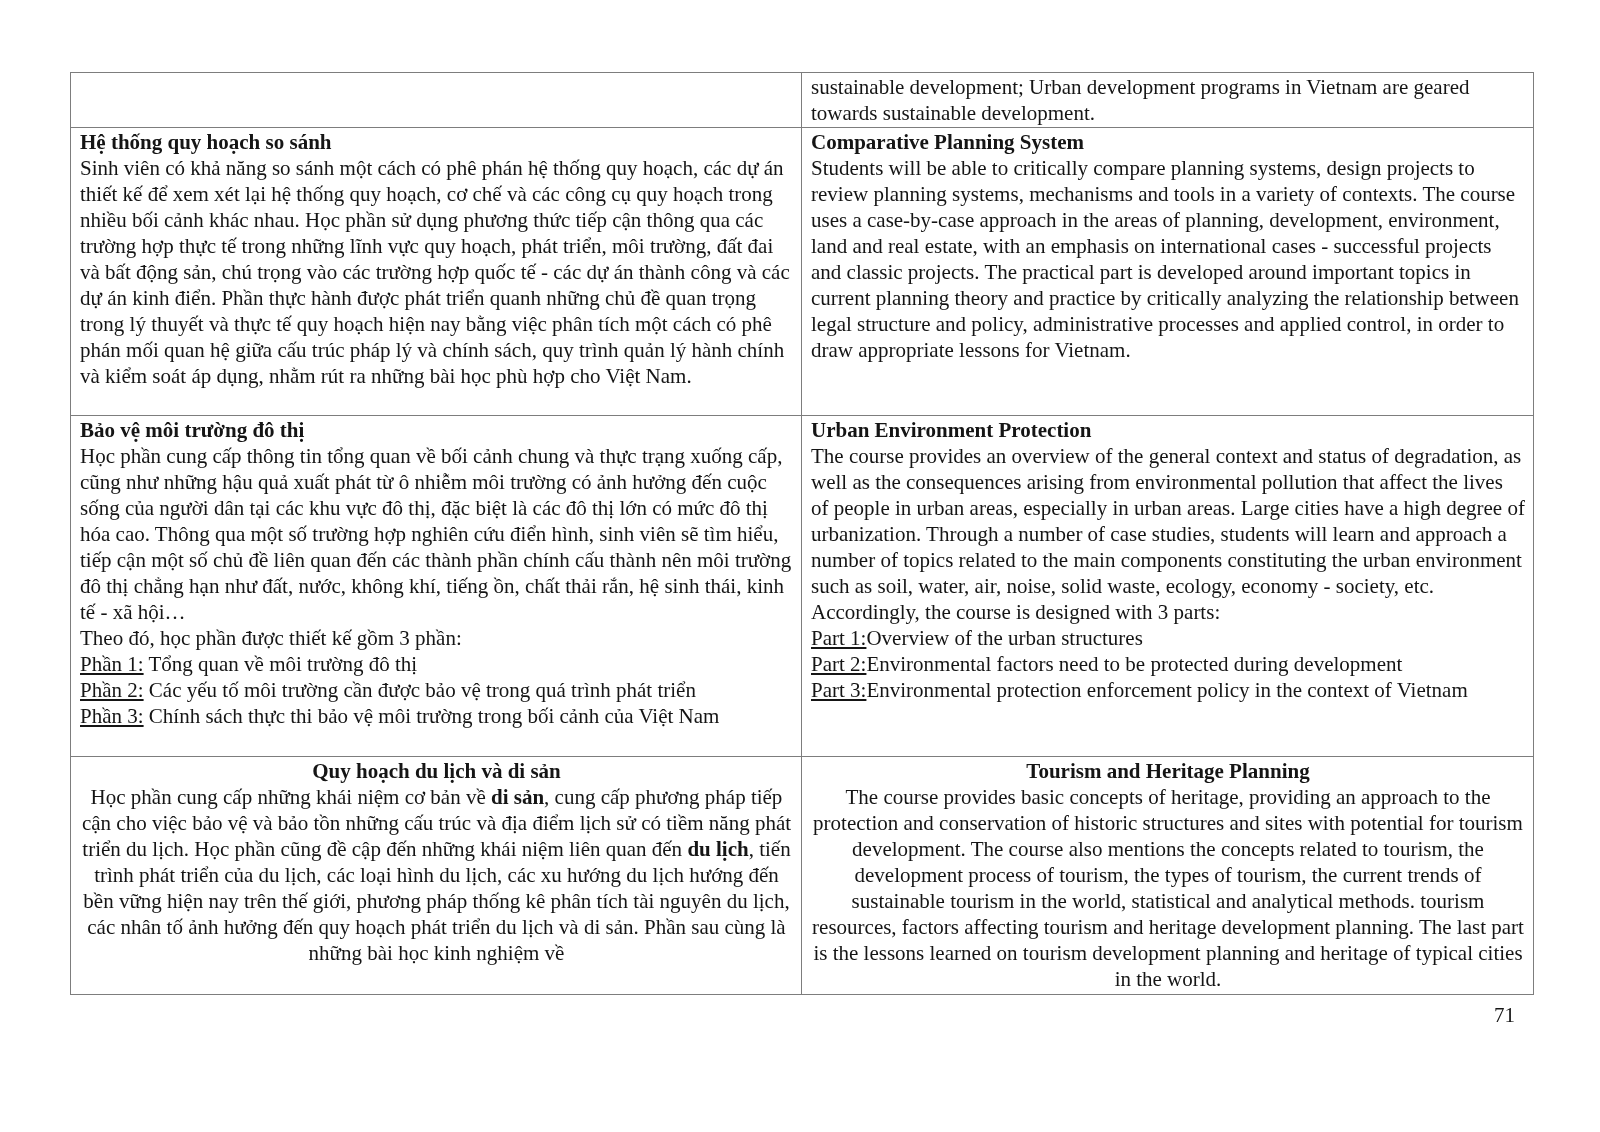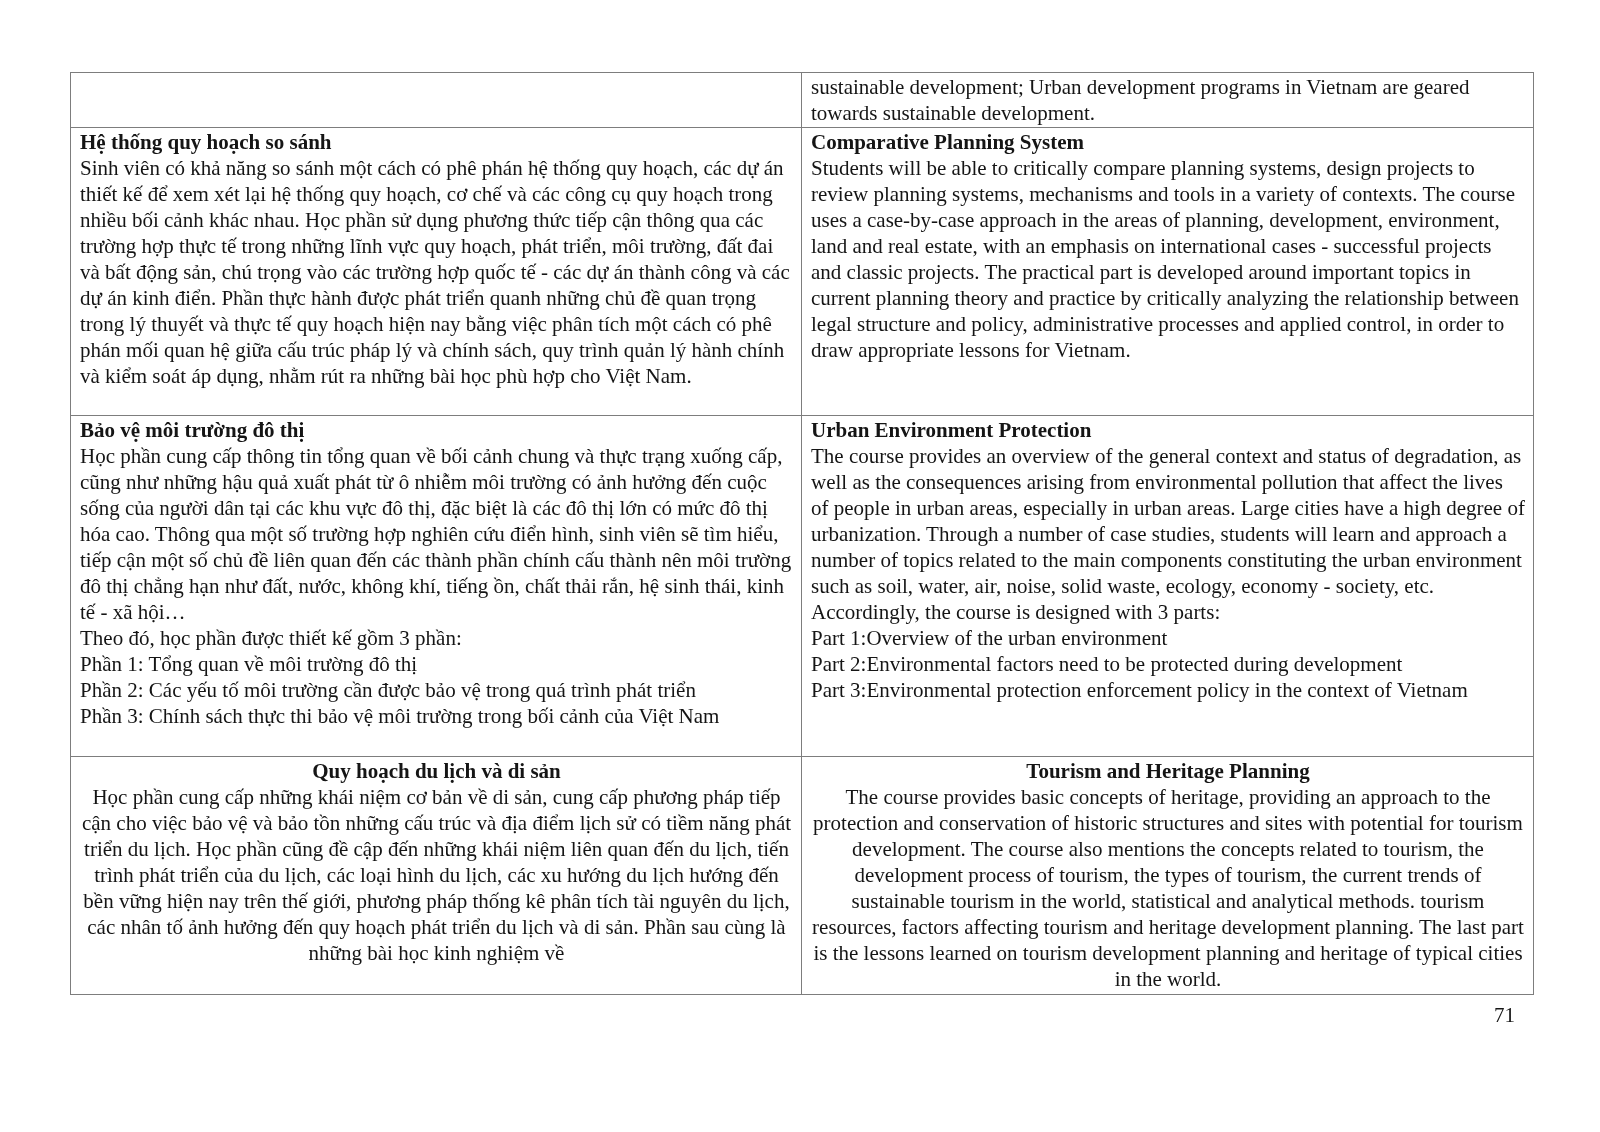--- a/index.html
+++ b/index.html
@@ -30,22 +30,22 @@
     font-size: 21px;
     line-height: 26px;
     overflow: hidden;
   }
   tr.row-cont td.cell  { height: 49px; }
   tr.row-comp td.cell  { height: 288px; margin-left: 20px; }
   tr.row-env td.cell   { height: 341px; margin-top: 25px; }
   tr.row-tour td.cell  { height: 238px; text-align: center; }
   p { margin: 0; }
   .title { font-weight: bold; }
-  .u { }
-  .b { font-weight: normal; }
+  .u { text-decoration: underline; }
+  .b { font-weight: bold; }
   .page-number {
     position: absolute;
     left: 1494px; top: 1002px;
     font-size: 21px;
     line-height: 26px;
     text-align: right;
   }
 </style>
 </head>
 <body>
@@ -83,21 +83,21 @@
         <p>Học phần cung cấp thông tin tổng quan về bối cảnh chung và thực trạng xuống cấp, cũng như những hậu quả xuất phát từ ô nhiễm môi trường có ảnh hưởng đến cuộc sống của người dân tại các khu vực đô thị, đặc biệt là các đô thị lớn có mức đô thị hóa cao. Thông qua một số trường hợp nghiên cứu điển hình, sinh viên sẽ tìm hiểu, tiếp cận một số chủ đề liên quan đến các thành phần chính cấu thành nên môi trường đô thị chẳng hạn như đất, nước, không khí, tiếng ồn, chất thải rắn, hệ sinh thái, kinh tế - xã hội…</p>
         <p>Theo đó, học phần được thiết kế gồm 3 phần:</p>
         <p><span class="u">Phần 1:</span><span> Tổng quan về môi trường đô thị</span></p>
         <p><span class="u">Phần 2:</span><span> Các yếu tố môi trường cần được bảo vệ trong quá trình phát triển</span></p>
         <p><span class="u">Phần 3:</span><span> Chính sách thực thi bảo vệ môi trường trong bối cảnh của Việt Nam</span></p>
       </td>
       <td class="cell">
         <p class="title">Urban Environment Protection</p>
         <p>The course provides an overview of the general context and status of degradation, as well as the consequences arising from environmental pollution that affect the lives of people in urban areas, especially in urban areas. Large cities have a high degree of urbanization. Through a number of case studies, students will learn and approach a number of topics related to the main components constituting the urban environment such as soil, water, air, noise, solid waste, ecology, economy - society, etc.</p>
         <p>Accordingly, the course is designed with 3 parts:</p>
-        <p><span class="u">Part 1:</span><span>Overview of the urban environment</span></p>
+        <p><span class="u">Part 1:</span><span>Overview of the urban structures</span></p>
         <p><span class="u">Part 2:</span><span>Environmental factors need to be protected during development</span></p>
         <p><span class="u">Part 3:</span><span>Environmental protection enforcement policy in the context of Vietnam</span></p>
       </td>
     </tr>
 
     <tr class="row-tour">
       <td class="cell">
         <p class="title">Quy hoạch du lịch và di sản</p>
         <p><span>Học phần cung cấp những khái niệm cơ bản về </span><span class="b">di sản</span><span>, cung cấp phương pháp tiếp cận cho việc bảo vệ và bảo tồn những cấu trúc và địa điểm lịch sử có tiềm năng phát triển du lịch. Học phần cũng đề cập đến những khái niệm liên quan đến </span><span class="b">du lịch</span><span>, tiến trình phát triển của du lịch, các loại hình du lịch, các xu hướng du lịch hướng đến bền vững hiện nay trên thế giới, phương pháp thống kê phân tích tài nguyên du lịch, các nhân tố ảnh hưởng đến quy hoạch phát triển du lịch và di sản. Phần sau cùng là những bài học kinh nghiệm về</span></p>
       </td>

